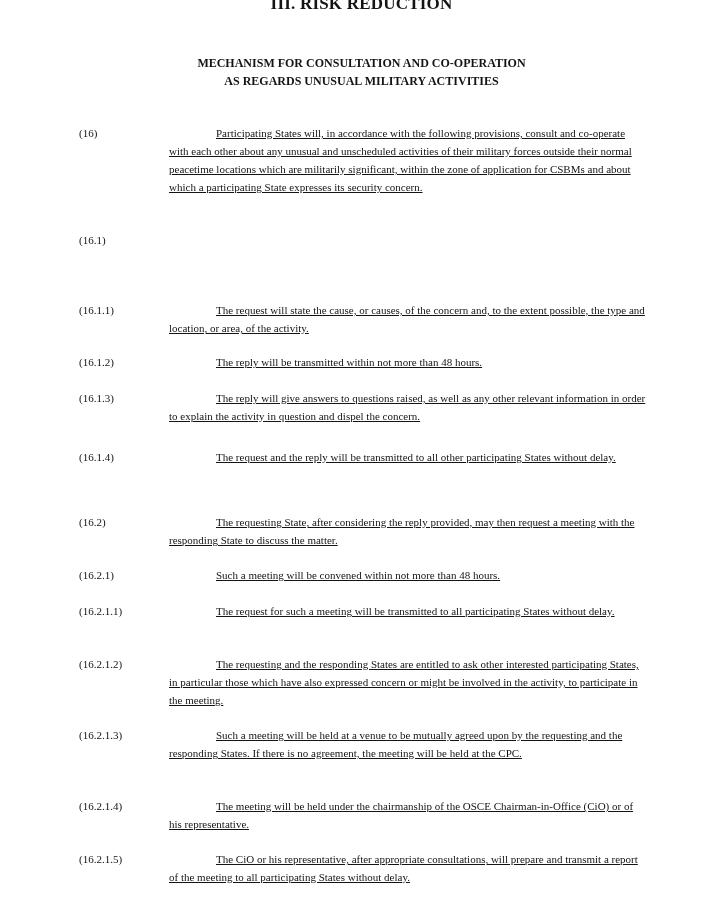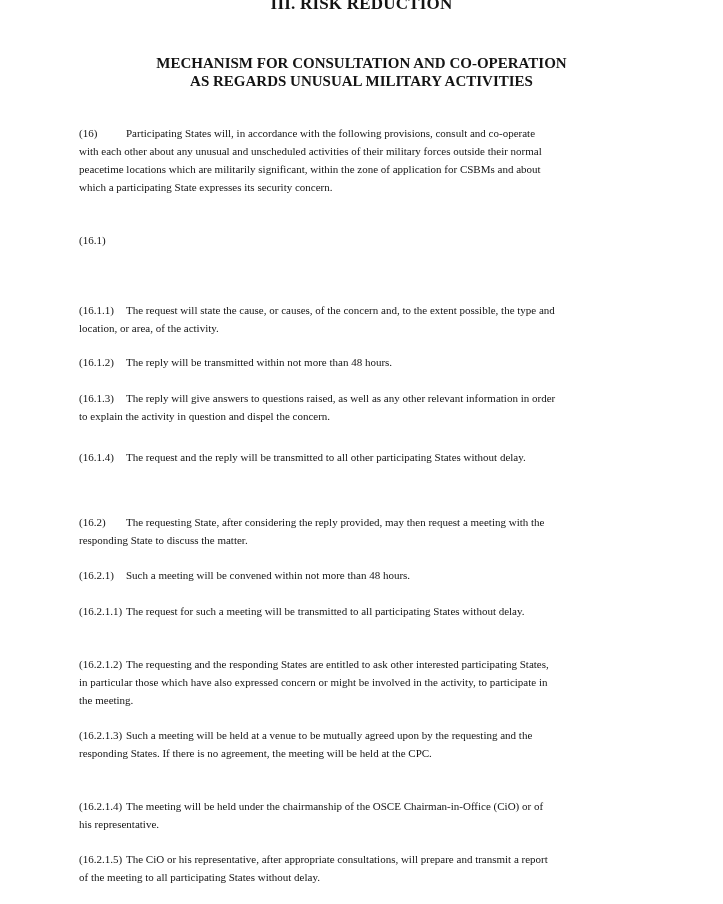--- a/index.html
+++ b/index.html
@@ -8,28 +8,28 @@
       font-family: "Liberation Serif", "DejaVu Serif", serif;
       color: #141414;
     }
     .page { position: absolute; left: 0; top: 0; width: 632px; height: 904px; }
     .section-title {
       position: absolute; left: 0; width: 723px; top: -6px;
       text-align: center; font-weight: bold; font-size: 17px; letter-spacing: 0.2px;
     }
     .heading {
       position: absolute; left: 0; width: 723px; top: 54px;
-      text-align: center; font-weight: bold; font-size: 15px; line-height: 18px;
+      text-align: center; font-weight: bold; font-size: 12px; line-height: 18px;
     }
     .para {
       position: absolute; left: 79px; width: 580px;
       font-size: 11px; line-height: 18px;
     }
     .para .num { position: absolute; left: 0; top: 0; }
-    .para .text { width: 478px; text-indent: 47px; }
+    .para .text { margin-left: 90px; width: 478px; text-indent: 47px; text-decoration: underline; }
   </style>
 </head>
 <body>
 
 <div class="page">
   <div class="section-title">III.  RISK REDUCTION</div>
   <div class="heading">
     <div>MECHANISM FOR CONSULTATION AND CO-OPERATION</div>
     <div>AS REGARDS UNUSUAL MILITARY ACTIVITIES</div>
   </div>

